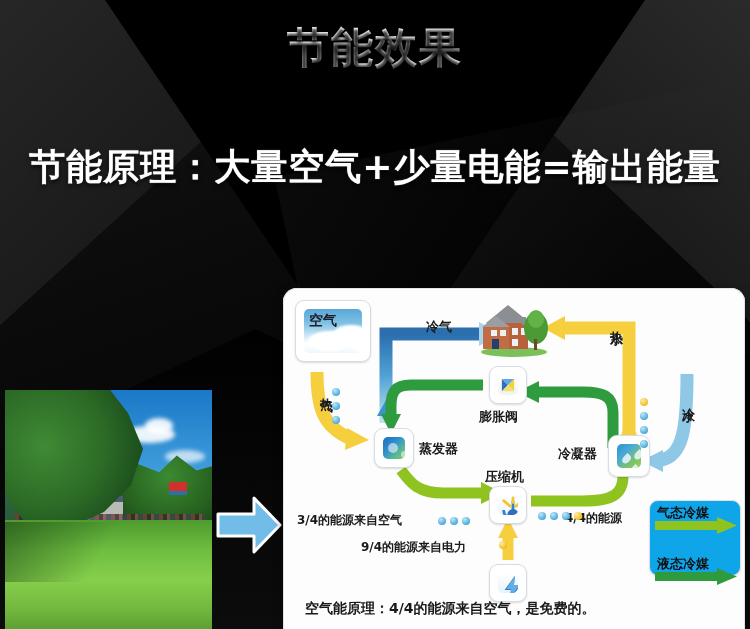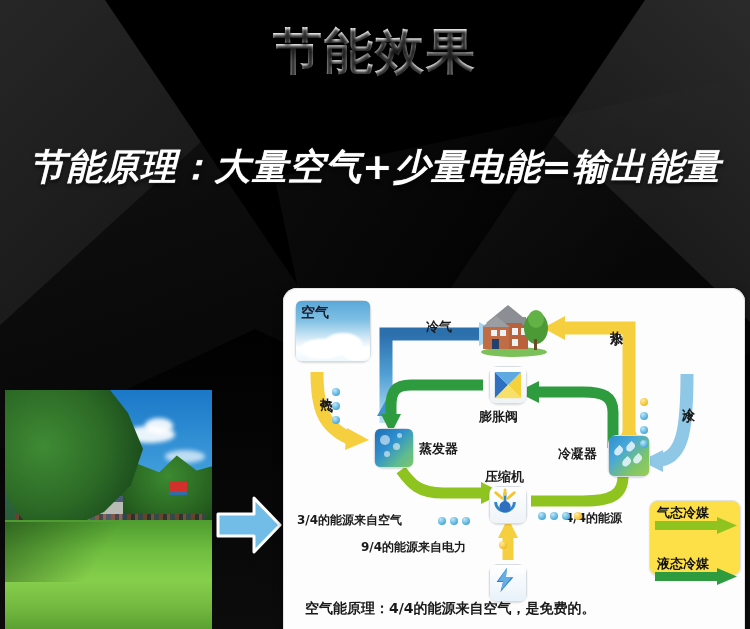--- a/index.html
+++ b/index.html
@@ -49,33 +49,32 @@
   }
   .bg-sheen {
     position:absolute; left:300px; top:120px; width:520px; height:300px;
     background: linear-gradient(135deg, rgba(255,255,255,.045), rgba(255,255,255,0) 60%);
     transform: rotate(-12deg);
   }
 
   
   .title-wrap { position:absolute; left:0; top:26px; width:750px; text-align:center; }
   .main-title {
-    font-size:49px; line-height:1.05; font-weight:700; letter-spacing:2px;
+    font-size:42px; line-height:1.05; font-weight:700; letter-spacing:2px;
     color:#ffffff;
     background: linear-gradient(180deg,#ffffff 0%,#f2f2f2 38%,#9a9a9a 52%,#ededed 70%,#ffffff 100%);
     -webkit-background-clip:text; background-clip:text; -webkit-text-fill-color:transparent;
     text-shadow: 0 2px 3px rgba(0,0,0,.85);
     filter: drop-shadow(0 1px 1px rgba(0,0,0,.9));
   }
   .sub-title-wrap { position:absolute; left:0; top:143px; width:750px; text-align:center; }
   .sub-title {
     font-size:36px; font-weight:700; letter-spacing:1px; color:#fff;
     text-shadow: 0 2px 4px rgba(0,0,0,.9), 0 0 1px #fff;
     white-space:nowrap;
-    font-style:italic;
   }
 
   
   .photo {
     position:absolute; left:5px; top:390px; width:207px; height:239px;
     overflow:hidden; background:#1d5f9e;
   }
   .ph-sky { position:absolute; inset:0;
     background: linear-gradient(180deg,#1a78c8 0%, #3f9ddb 34%, #79c0e8 50%, #9fd4ef 58%, #cfe9f7 62%); }
   .ph-cloud { position:absolute; border-radius:50%; background:rgba(255,255,255,.9); filter:blur(2px); }
@@ -124,21 +123,21 @@
     background:#fdfdfd;
     border-radius:14px;
     box-shadow: 0 0 0 1px #e3e3e3 inset, 0 3px 10px rgba(0,0,0,.5);
   }
   .panel-inner { position:absolute; inset:0; overflow:hidden; border-radius:14px; }
 
   
   .thumb {
     position:absolute; border:1px solid #d8dde1; border-radius:9px; background:#fff;
     box-shadow:0 1px 2px rgba(0,0,0,.14);
-    padding:0;
+    padding:8px;
   }
   .thumb .inner { width:100%; height:100%; border-radius:5px; overflow:hidden; position:relative; }
 
   
   .box-air { left:12px; top:12px; width:76px; height:62px; }
   .air-bg { position:absolute; inset:0;
      background: linear-gradient(180deg,#59a8d8 0%,#7fc0e4 32%,#bfe0f2 55%,#ffffff 78%,#eef8fd 100%); }
   .air-cl1 { position:absolute; left:4px; bottom:2px; width:44px; height:20px; background:#fff; border-radius:50%; filter:blur(1px);}
   .air-cl2 { position:absolute; left:28px; bottom:6px; width:38px; height:22px; background:#fff; border-radius:50%; filter:blur(1px);}
   .air-cl3 { position:absolute; left:48px; bottom:0px; width:26px; height:14px; background:#fff; border-radius:50%; filter:blur(1px);}
@@ -180,21 +179,21 @@
   
   .box-bolt { left:206px; top:276px; width:38px; height:38px; }
   .bolt-bg { position:absolute; inset:0; background:linear-gradient(180deg,#ffffff 0%,#e8f2fa 100%); }
 
   
   .house { position:absolute; left:195px; top:9px; width:72px; height:60px; }
 
   
   .legend {
     position:absolute; left:366px; top:212px; width:92px; height:76px;
-    border:1px solid #dfe3e6; border-radius:9px; background:#fde047;
+    border:1px solid #dfe3e6; border-radius:9px; background:#0ea5e9;
     box-shadow:0 1px 2px rgba(0,0,0,.1);
   }
   .legend-row { position:absolute; left:5px; width:82px; height:30px; }
   .legend-row.r1 { top:5px; }
   .legend-row.r2 { top:56px; }
   .legend-text { position:absolute; left:2px; top:-2px; font-size:13px; font-weight:700; color:#111; z-index:2;}
   .legend-arrow { position:absolute; left:0; top:11px; width:82px; height:17px; }
 
   
   .dlabel { position:absolute; font-size:13px; font-weight:700; color:#1a1a1a; white-space:nowrap; }

